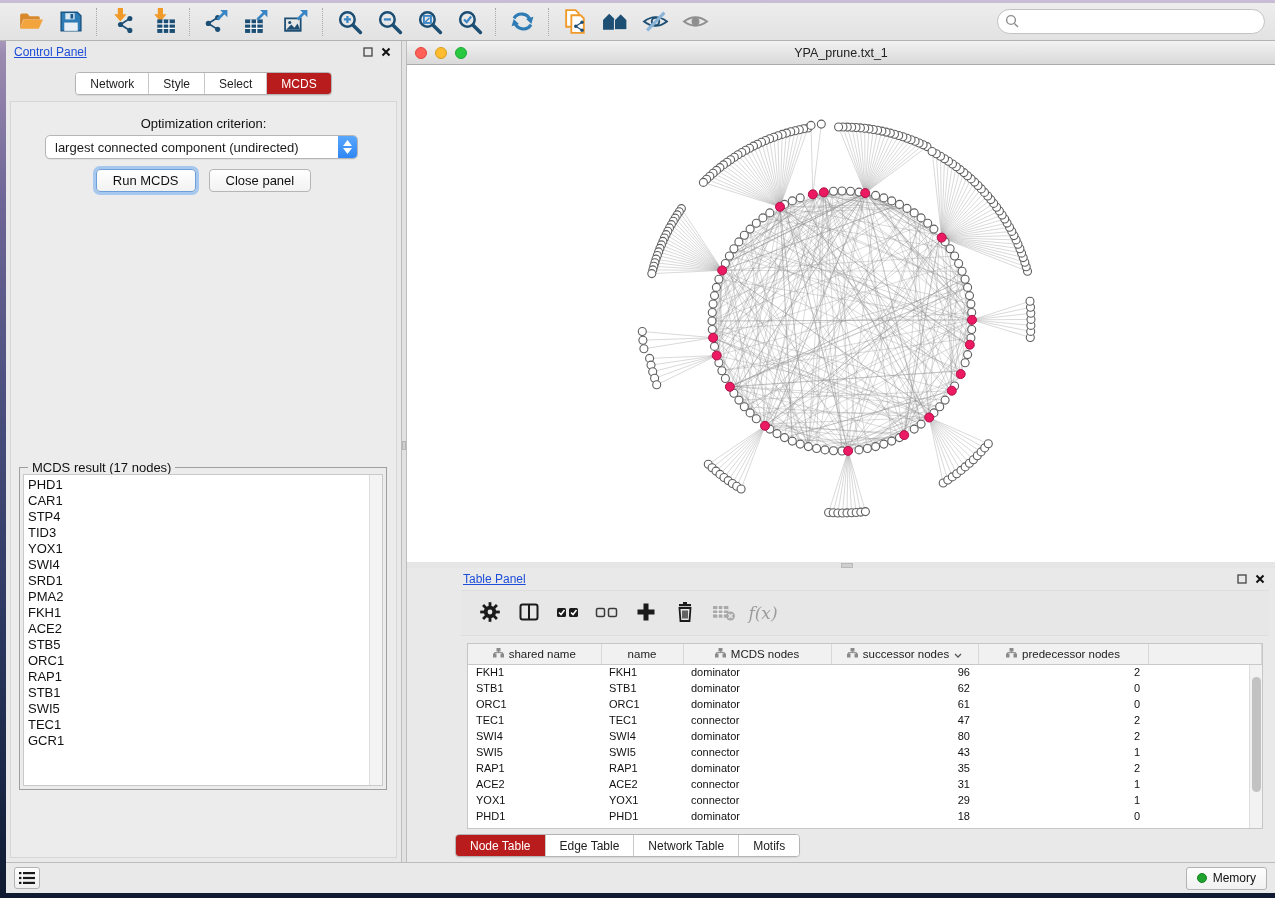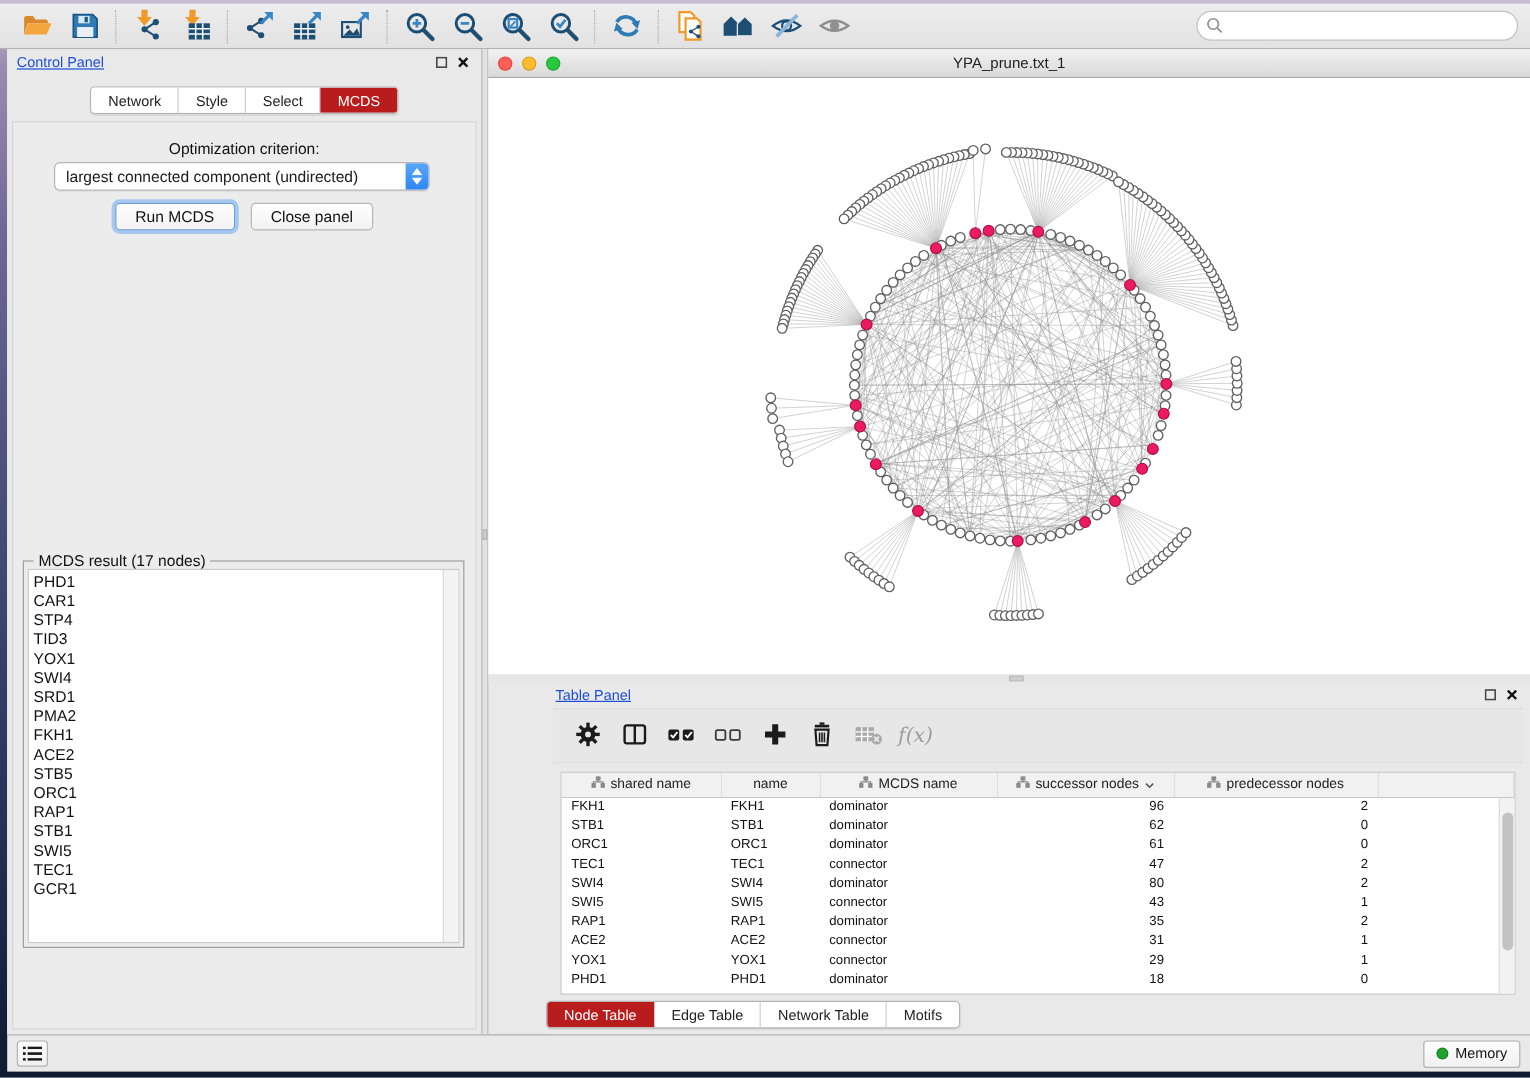--- a/index.html
+++ b/index.html
@@ -1149,21 +1149,21 @@
                 <th style="width:148px">
                   <span class="hwrap">
                     <span><svg width="11" height="10" viewBox="0 0 11 10">
                         <g fill="#8a8a8a" stroke="#8a8a8a">
                           <rect x="4" y="0" width="3" height="3"></rect>
                           <rect x="0" y="6" width="3" height="3"></rect>
                           <rect x="8" y="6" width="3" height="3"></rect>
                           <path d="M5.5 3 V4.6 M1.5 6 V4.6 H9.5 V6" fill="none" stroke-width="1"></path>
                         </g>
                       </svg></span>
-                    <span>MCDS name</span>
+                    <span>MCDS nodes</span>
                   </span>
                 </th>
                 <th style="width:147px">
                   <span class="hwrap">
                     <span><svg width="11" height="10" viewBox="0 0 11 10">
                         <g fill="#8a8a8a" stroke="#8a8a8a">
                           <rect x="4" y="0" width="3" height="3"></rect>
                           <rect x="0" y="6" width="3" height="3"></rect>
                           <rect x="8" y="6" width="3" height="3"></rect>
                           <path d="M5.5 3 V4.6 M1.5 6 V4.6 H9.5 V6" fill="none" stroke-width="1"></path>

